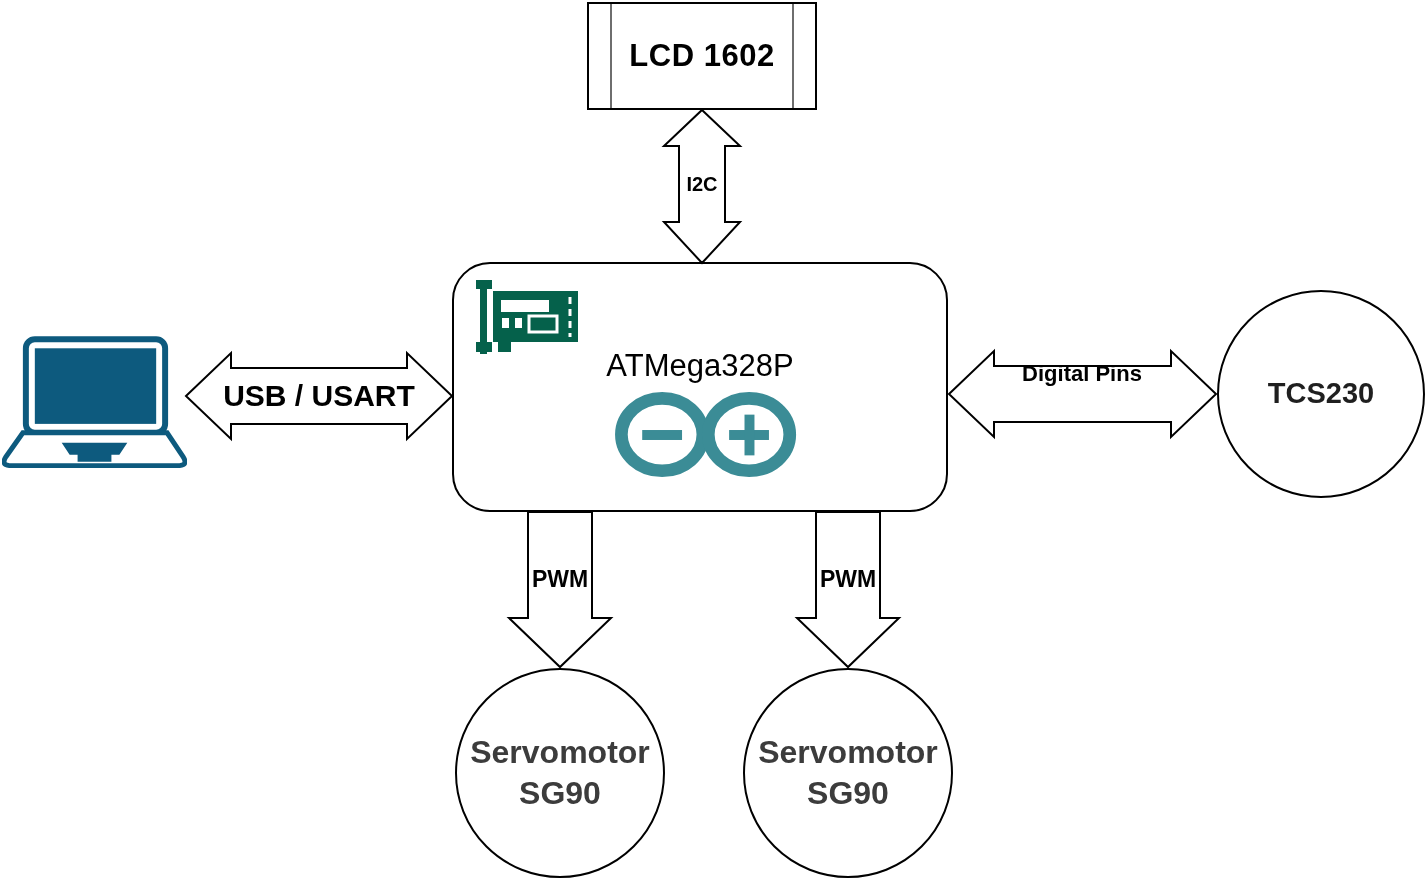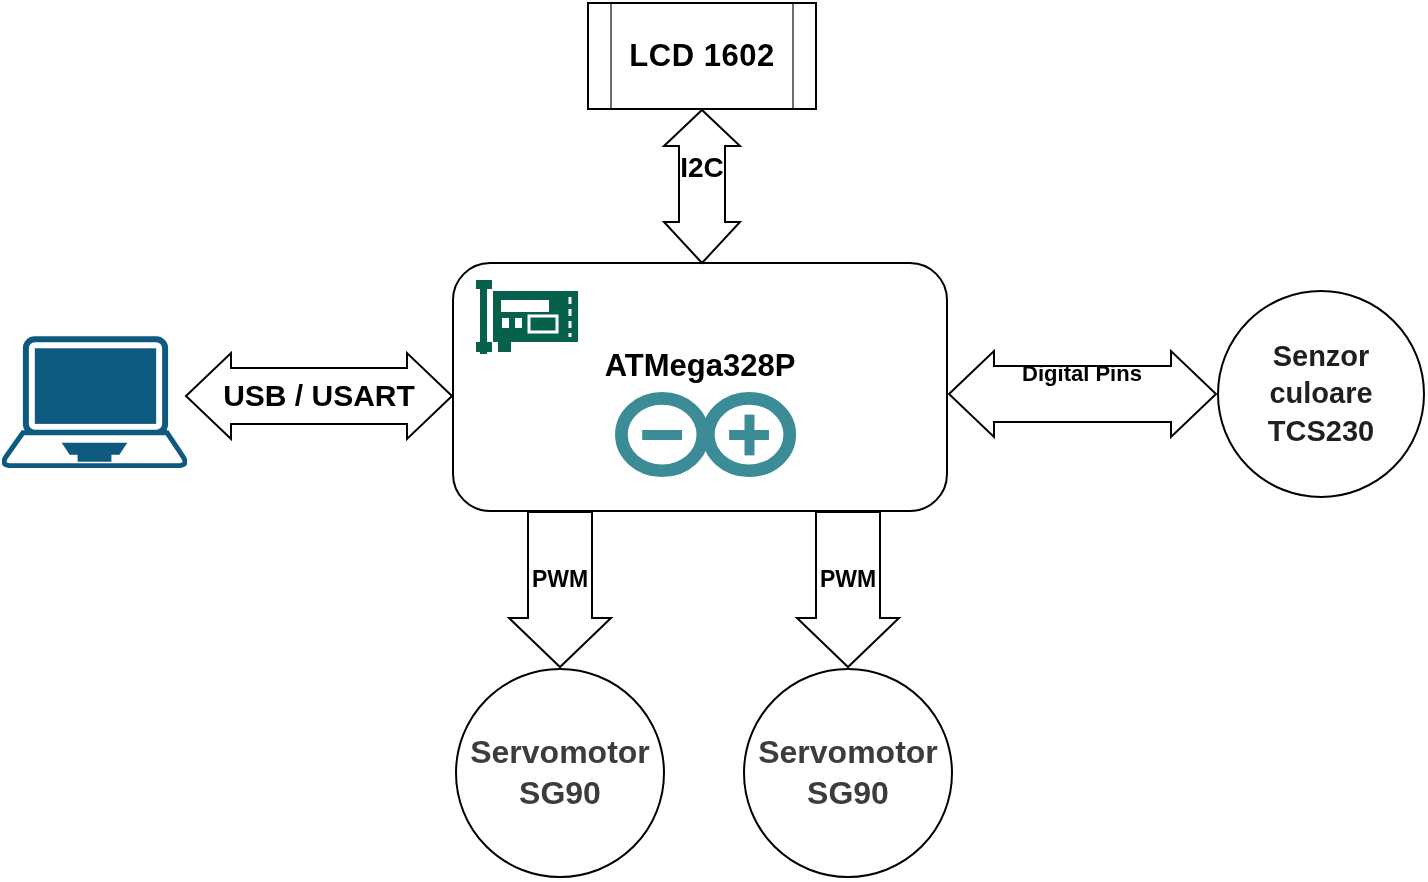--- a/index.html
+++ b/index.html
@@ -21,21 +21,21 @@
   .lcd-box::before { left:21px; }
   .lcd-box::after  { right:21px; }
   .lcd-label { font-weight:bold; font-size:31px; color:#000; letter-spacing:0.5px; }
 
   .mcu-box {
     left:452px; top:262px; width:492px; height:246px;
     border:2px solid #000; border-radius:38px; background:#fff;
   }
   .mcu-title {
     position:absolute; left:0; right:0; top:84px; text-align:center;
-    font-weight:bold; font-size:31px; color:#000;
+    font-weight:normal; font-size:31px; color:#000;
   }
   .card-icon-wrap { position:absolute; left:20px; top:14px; width:106px; height:80px; }
   .arduino-logo-wrap { position:absolute; left:50%; top:128px; transform:translateX(-47%); width:186px; height:86px; }
 
   
   .circle {
     border:2px solid #000; border-radius:50%; background:#fff;
     display:flex; flex-direction:column; align-items:center; justify-content:center;
     text-align:center; font-weight:bold; line-height:1.28;
   }
@@ -48,21 +48,21 @@
 
   
   #arrow-layer { position:absolute; left:0; top:0; width:1428px; height:882px; pointer-events:none; }
   #arrow-layer polygon { fill:#ffffff; stroke:#000000; stroke-width:2; stroke-linejoin:miter; }
 
   
   .conn-label {
     position:absolute; transform:translate(-50%,-50%);
     font-weight:bold; color:#000; white-space:nowrap;
   }
-  .lbl-i2c     { left:702px;  top:168px; font-size:28px; }
+  .lbl-i2c     { left:702px;  top:184px; font-size:20px; }
   .lbl-usb     { left:319px;  top:396px; font-size:30px; }
   .lbl-digital { left:1082px; top:374px; font-size:22px; }
   .lbl-pwm-l   { left:560px;  top:579px; font-size:23px; }
   .lbl-pwm-r   { left:848px;  top:579px; font-size:23px; }
 </style>
 </head>
 <body>
 
 <div id="canvas">
 
@@ -104,21 +104,20 @@
   <div class="abs laptop-wrap">
     <svg width="185" height="132" viewBox="0 0 186 132">
       <rect x="24" y="3" width="140" height="94" rx="9" fill="#ffffff" stroke="#0d5a7e" stroke-width="6"></rect>
       <rect x="33" y="12" width="122" height="76" fill="#0d5a7e"></rect>
       <path d="M21,97 L166,97 L182,121 Q184,124 184,126 Q184,130 176,130 L10,130 Q2,130 2,126 Q2,124 4,121 Z" fill="#ffffff" stroke="#0d5a7e" stroke-width="5"></path>
       <path d="M60,107 L126,107 L118,119 L110,119 L110,126 L76,126 L76,119 L68,119 Z" fill="#0d5a7e"></path>
     </svg>
   </div>
 
   <div class="abs circle sensor-circle">
-    <span>Senzor culoare</span>
     <span>TCS230</span>
   </div>
 
   <div class="abs circle servo-circle-left">
     <span>Servomotor</span>
     <span>SG90</span>
   </div>
   <div class="abs circle servo-circle-right">
     <span>Servomotor</span>
     <span>SG90</span>

